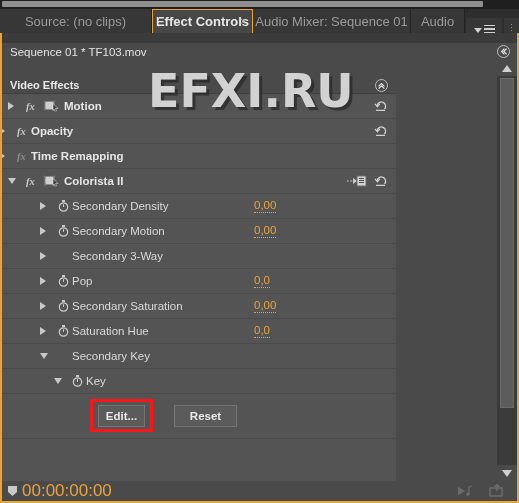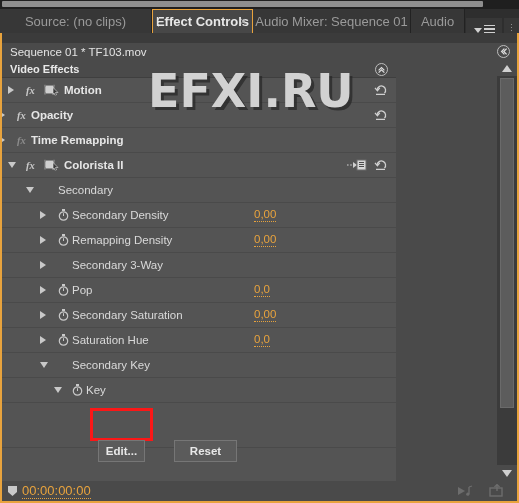--- a/index.html
+++ b/index.html
@@ -47,21 +47,21 @@
      border:2px solid #e8a33d;border-top:none;background:#4a4a4a;}
 
   
   .seqbar{position:absolute;left:2px;top:33px;width:515px;height:10px;background:#3b3b3b;}
   .seqrow{position:absolute;left:2px;top:43px;width:515px;height:17px;background:#4a4a4a;
      display:flex;align-items:center;}
   .seqrow .txt{margin-left:8px;font-size:11.5px;color:#e3e3e3;}
   .seqrow .collapse{position:absolute;right:7px;top:2px;width:13px;height:13px;}
 
   
-  .list{position:absolute;left:2px;top:60px;width:394px;height:421px;background:#545454;overflow:hidden;}
+  .list{position:absolute;left:2px;top:76px;width:394px;height:421px;background:#545454;overflow:hidden;}
   .row{position:relative;height:25px;box-sizing:border-box;border-bottom:1px solid #4a4a4a;}
   .row.header{height:18px;background:#4a4a4a;border-bottom:1px solid #3f3f3f;}
   .row .lbl{position:absolute;top:50%;transform:translateY(-50%);white-space:nowrap;
      font-size:11.5px;color:#d9d9d9;}
   .row.header .lbl{left:8px;font-weight:bold;color:#e8e8e8;font-size:11px;}
   .row.bold .lbl{font-weight:bold;color:#e6e6e6;}
 
   
   .tri-r{position:absolute;top:50%;transform:translateY(-50%);width:0;height:0;
      border-top:4.5px solid transparent;border-bottom:4.5px solid transparent;border-left:6px solid #c9c9c9;}
@@ -85,38 +85,38 @@
 
   
   .resetico{position:absolute;right:9px;top:50%;transform:translateY(-50%);width:13px;height:13px;}
   .collapseall{position:absolute;right:8px;top:3px;width:13px;height:13px;}
   .fxmenu{position:absolute;right:29px;top:50%;transform:translateY(-50%);width:20px;height:12px;}
 
   
   .btn{position:absolute;top:50%;transform:translateY(-50%);height:22px;
      box-sizing:border-box;background:#5b5b5b;border:1px solid #767676;
      display:flex;align-items:center;justify-content:center;color:#e8e8e8;
-     font-size:11.5px;font-weight:bold;margin-top:26px;}
+     font-size:11.5px;font-weight:bold;}
   .redbox{position:absolute;box-sizing:border-box;border:3px solid #fb1717;}
 
   
   .vscroll{position:absolute;left:497px;top:60px;width:20px;height:421px;background:#3b3b3b;}
   .vscroll .arrow{position:absolute;left:0;width:20px;height:16px;background:#4a4a4a;
      display:flex;align-items:center;justify-content:center;}
   .vscroll .arrow.up{top:0;} .vscroll .arrow.down{bottom:0;}
   .vscroll .arrow.up i{width:0;height:0;border-left:5px solid transparent;border-right:5px solid transparent;border-bottom:7px solid #d0d0d0;}
   .vscroll .arrow.down i{width:0;height:0;border-left:5px solid transparent;border-right:5px solid transparent;border-top:7px solid #d0d0d0;}
   .vscroll .track{position:absolute;left:3px;top:18px;width:14px;bottom:18px;background:#3b3b3b;}
   .vscroll .thumb{position:absolute;left:3px;top:18px;width:14px;height:330px;background:#5c5c5c;
      border:1px solid #6a6a6a;box-sizing:border-box;}
 
   
   .bottom{position:absolute;left:2px;top:481px;width:515px;height:20px;background:#4a4a4a;
      display:flex;align-items:center;}
-  .bottom .tc{font-size:13px;color:#e8a33d;border-bottom:1px dotted #e8a33d;margin-left:20px;}
+  .bottom .tc{font-size:17px;color:#e8a33d;border-bottom:1px dotted #e8a33d;margin-left:20px;}
   .bottom .pin{position:absolute;left:5px;top:4px;width:11px;height:12px;}
   .bottom .icos{position:absolute;right:12px;top:3px;display:flex;gap:14px;align-items:center;}
 
   
   .wm{position:absolute;left:148px;top:64px;font-size:46px;font-weight:bold;
      letter-spacing:0px;color:#d2d2d2;
      text-shadow:3px 3px 0px rgba(40,40,40,.75);
      font-family:"DejaVu Sans", sans-serif;
      pointer-events:none;}
 </style>
@@ -237,41 +237,37 @@
               <rect x="10" y="1" width="9" height="10" fill="#d6d6d6" stroke="#6a6a6a"></rect>
               <path d="M12 3.5 H17 M12 5.5 H17 M12 7.5 H17" stroke="#4a4a4a" stroke-width="1"></path>
             </svg></span>
           <span class="resetico"><svg width="13" height="13" viewBox="0 0 13 13">
               <path d="M10.5 9.5 A4.2 4.2 0 1 0 3.2 6.4" fill="none" stroke="#d0d0d0" stroke-width="1.3"></path>
               <path d="M1 4.4 L3.4 7.2 L5.8 4.4" fill="none" stroke="#d0d0d0" stroke-width="1.3"></path>
               <path d="M2 10.8 H11" stroke="#d0d0d0" stroke-width="1.2"></path>
             </svg></span>
         </div>
         <div class="row">
-          <span class="tri-d" style="left:24px"></span>
-          <span class="lbl" style="left:56px">Secondary</span>
-        </div>
-        <div class="row">
           <span class="tri-r" style="left:38px"></span>
           <span class="sw" style="left:56px"><svg width="11" height="12" viewBox="0 0 11 12">
               <rect x="4" y="0" width="3" height="2" fill="#c9c9c9"></rect>
               <circle cx="5.5" cy="7" r="4.2" fill="none" stroke="#c9c9c9" stroke-width="1.2"></circle>
               <line x1="5.5" y1="7" x2="5.5" y2="4.2" stroke="#c9c9c9" stroke-width="1"></line>
             </svg></span>
           <span class="lbl" style="left:70px">Secondary Density</span>
           <span class="val" style="left:252px">0,00</span>
         </div>
         <div class="row">
           <span class="tri-r" style="left:38px"></span>
           <span class="sw" style="left:56px"><svg width="11" height="12" viewBox="0 0 11 12">
               <rect x="4" y="0" width="3" height="2" fill="#c9c9c9"></rect>
               <circle cx="5.5" cy="7" r="4.2" fill="none" stroke="#c9c9c9" stroke-width="1.2"></circle>
               <line x1="5.5" y1="7" x2="5.5" y2="4.2" stroke="#c9c9c9" stroke-width="1"></line>
             </svg></span>
-          <span class="lbl" style="left:70px">Remapping Density</span>
+          <span class="lbl" style="left:70px">Secondary Motion</span>
           <span class="val" style="left:252px">0,00</span>
         </div>
         <div class="row">
           <span class="tri-r" style="left:38px"></span>
           <span class="lbl" style="left:70px">Secondary 3-Way</span>
         </div>
         <div class="row">
           <span class="tri-r" style="left:38px"></span>
           <span class="sw" style="left:56px"><svg width="11" height="12" viewBox="0 0 11 12">
               <rect x="4" y="0" width="3" height="2" fill="#c9c9c9"></rect>

